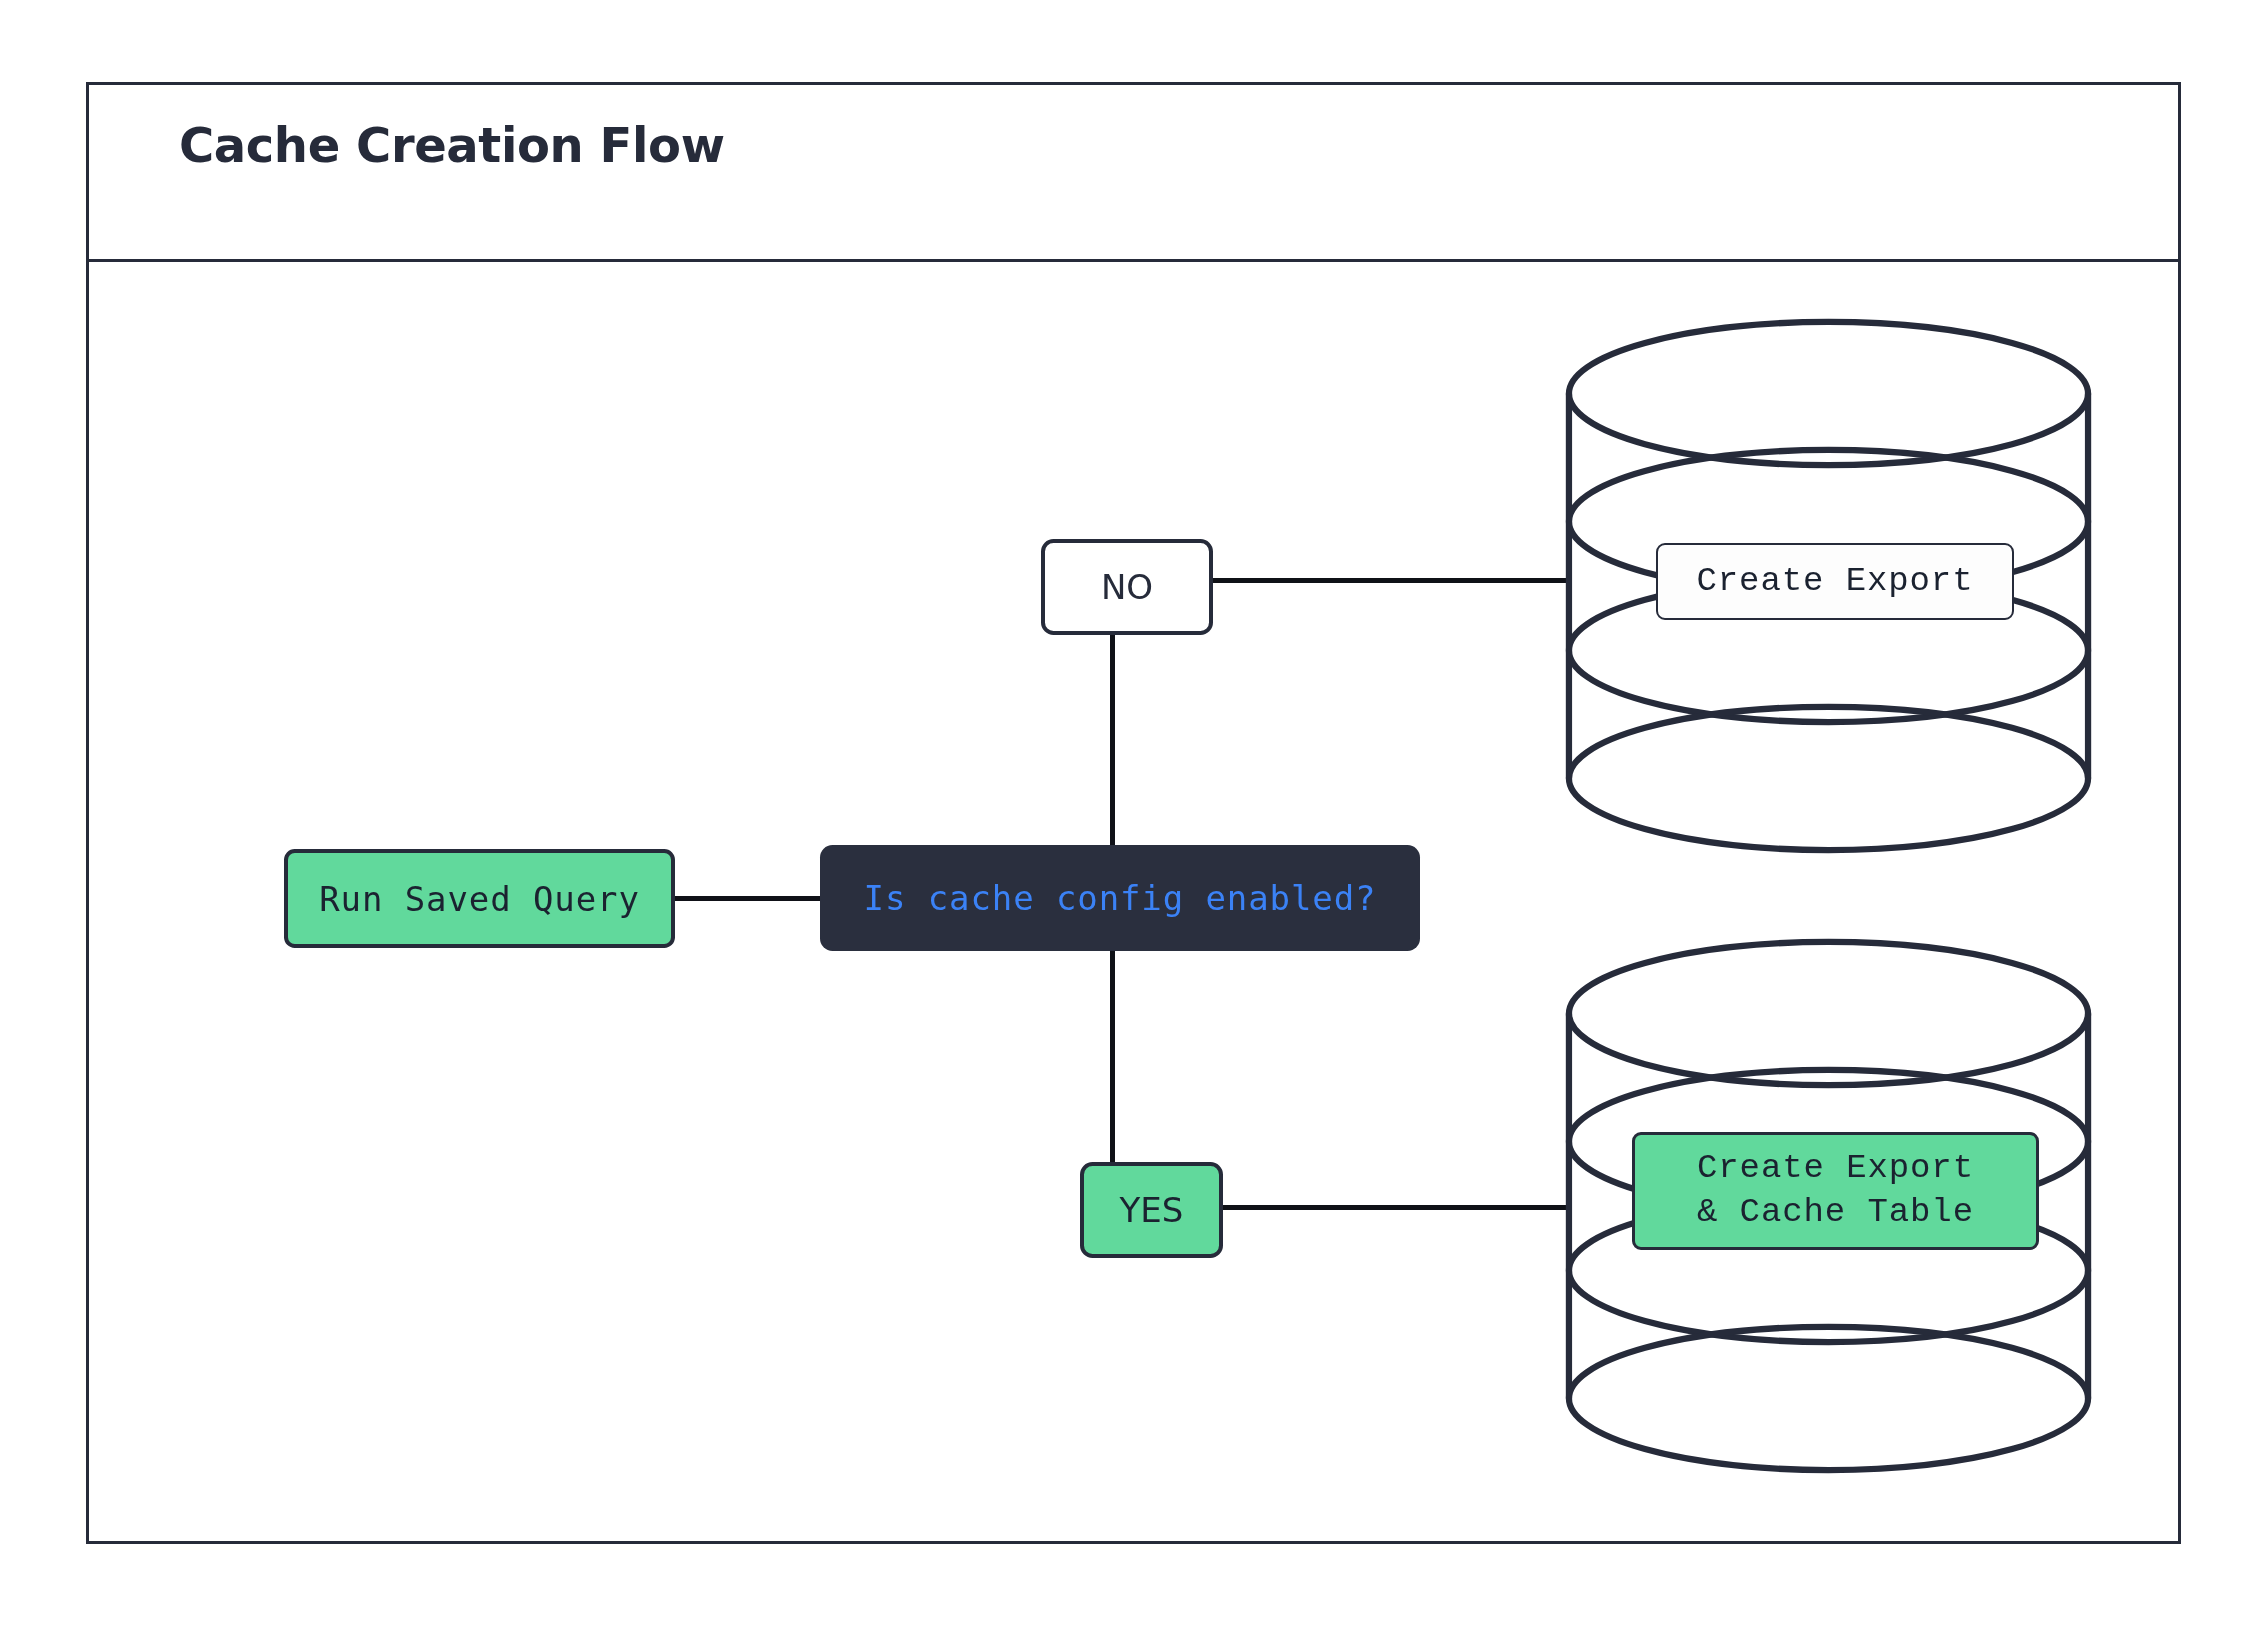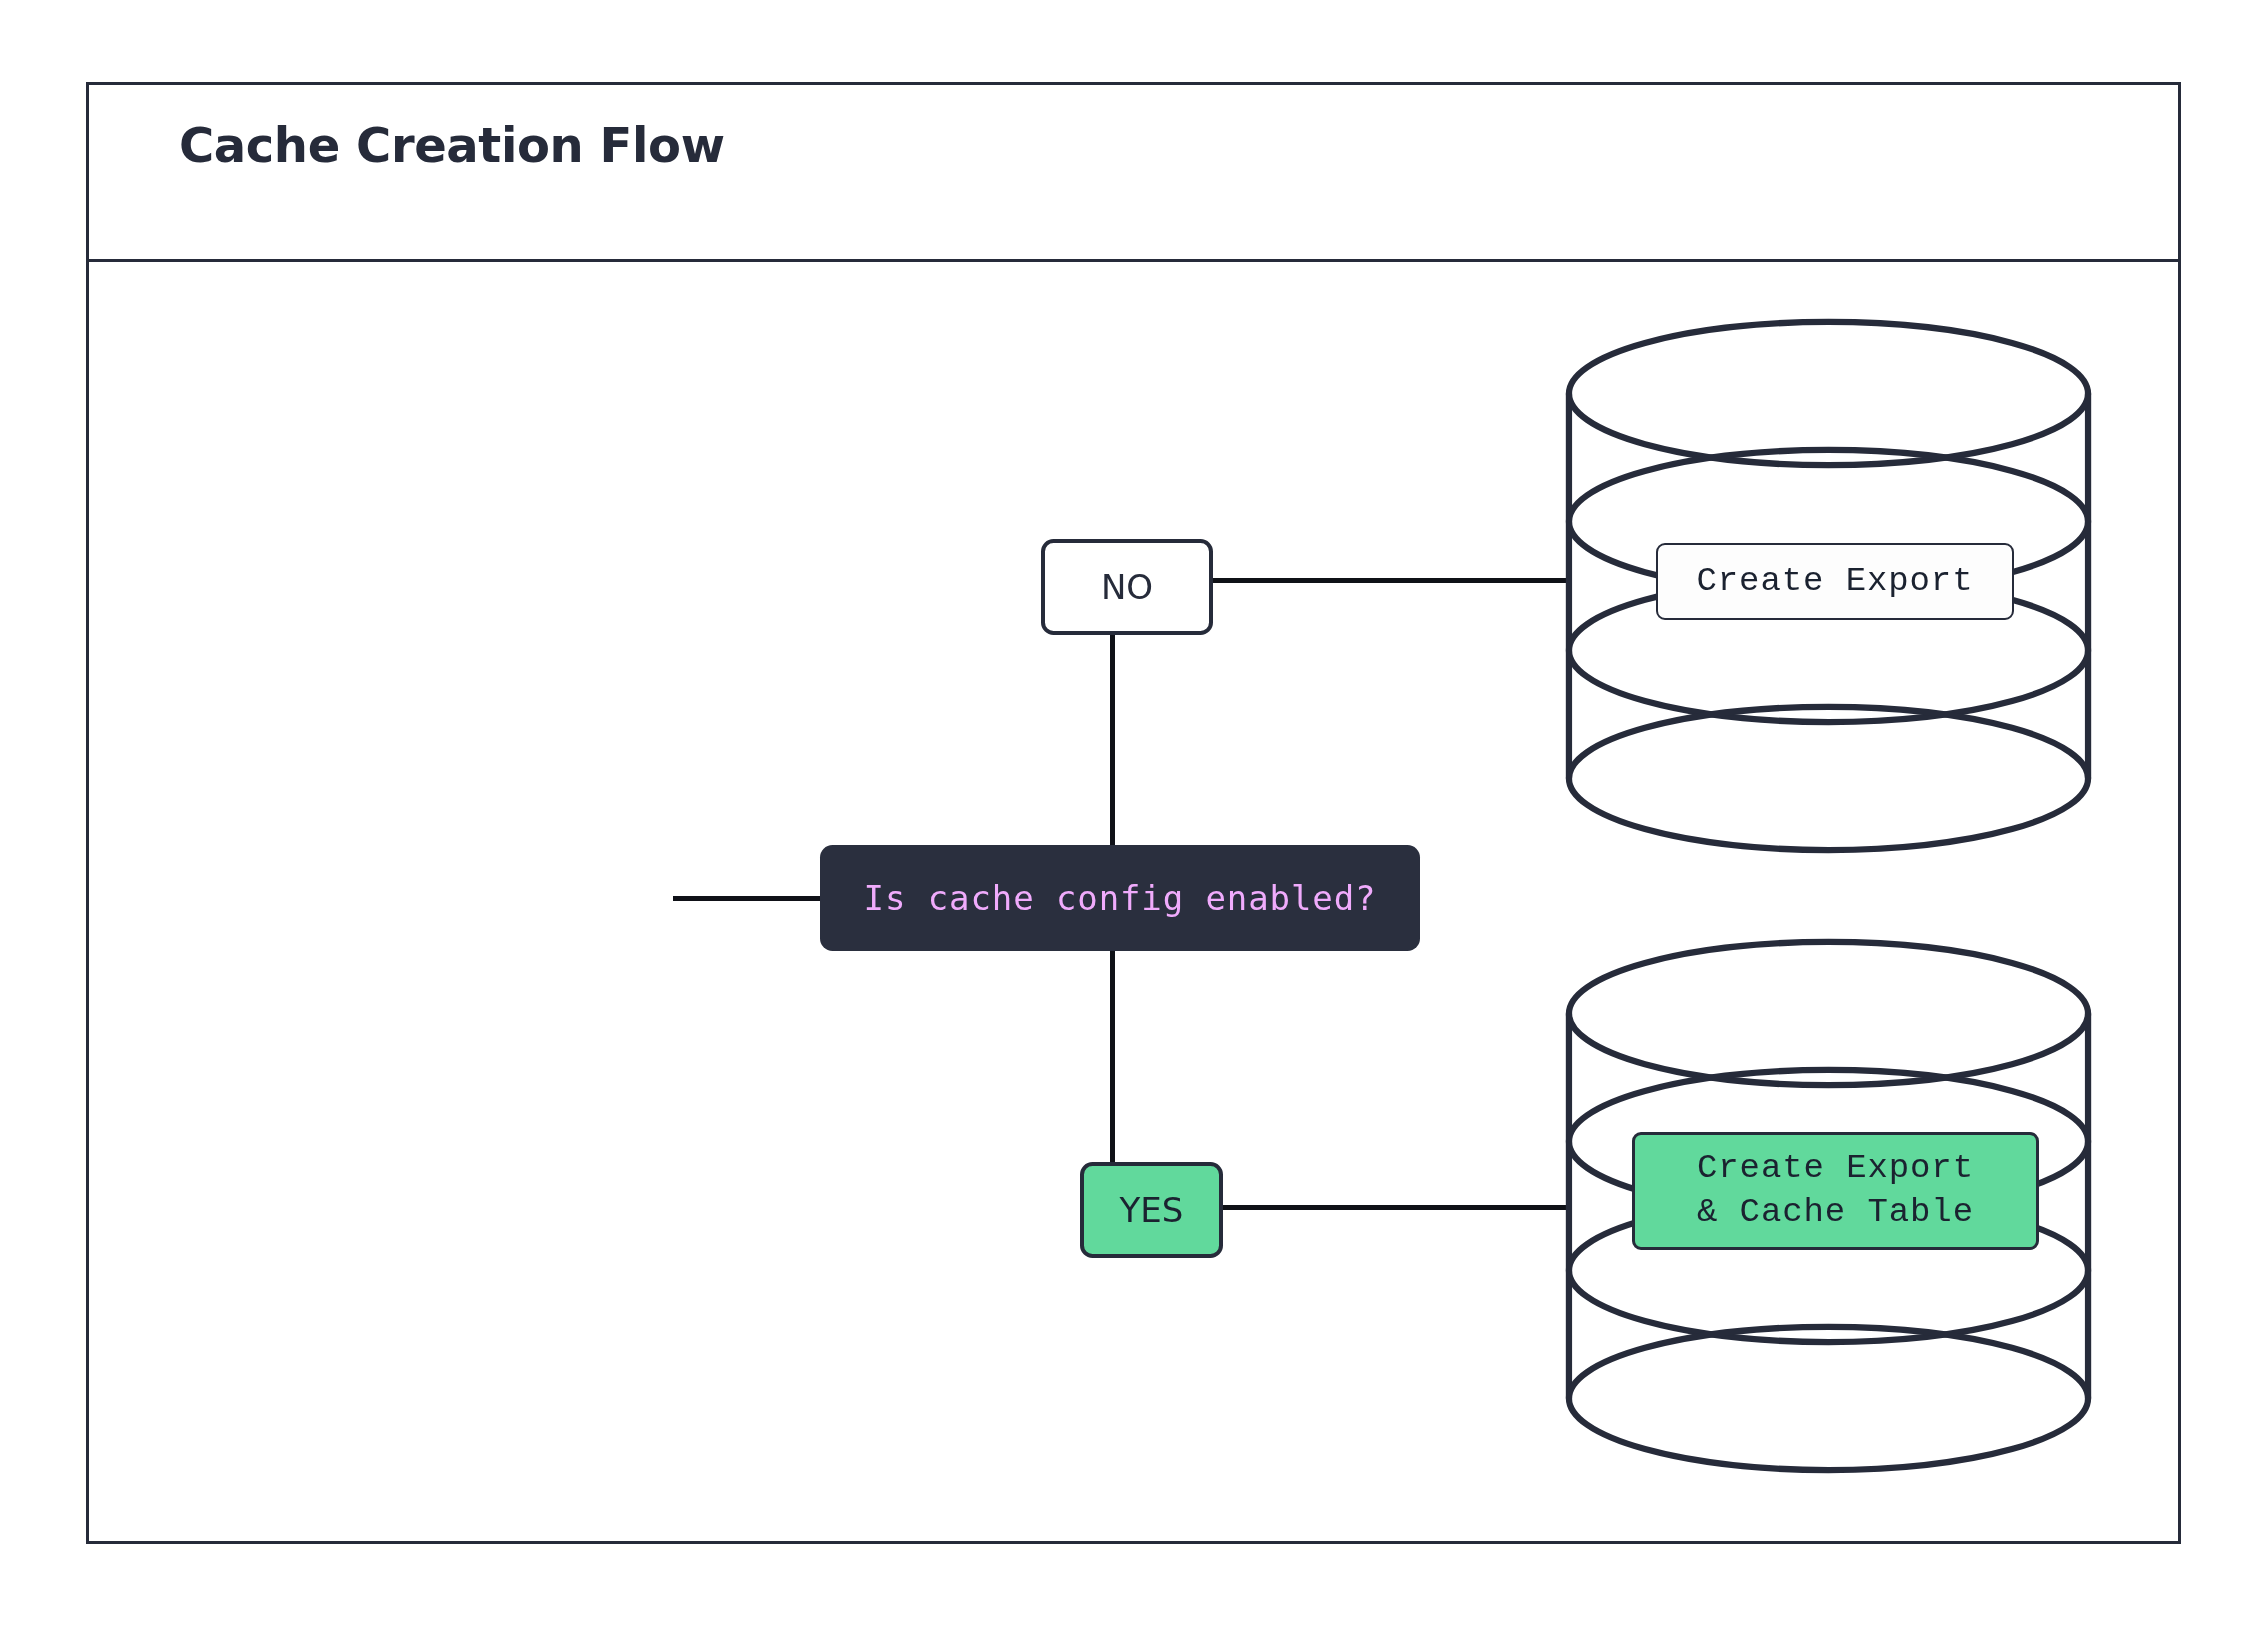--- a/index.html
+++ b/index.html
@@ -89,21 +89,21 @@
 
   
   #node-decision {
     left: 820px;
     top: 845px;
     width: 600px;
     height: 106px;
     background: #2A2F3E;
     border: 0;
     border-radius: 12.5px;
-    color: #f0abfc;
+    color: #3b82f6;
     font-size: 34px;
     letter-spacing: 0.9px;
     z-index: 5;
   }
 
   
   #node-no {
     left: 1041px;
     top: 539px;
     width: 172px;
@@ -217,20 +217,21 @@
       <line x1="590" y1="90" x2="590" y2="520" stroke="#262B3A" stroke-width="7"></line>
       <ellipse cx="300" cy="90" rx="290" ry="80" fill="none" stroke="#262B3A" stroke-width="7"></ellipse>
       <ellipse cx="300" cy="233" rx="290" ry="80" fill="none" stroke="#262B3A" stroke-width="7"></ellipse>
       <ellipse cx="300" cy="377" rx="290" ry="80" fill="none" stroke="#262B3A" stroke-width="7"></ellipse>
       <ellipse cx="300" cy="520" rx="290" ry="80" fill="none" stroke="#262B3A" stroke-width="7"></ellipse>
     </svg>
   </div>
   <div class="db-label" id="label-create-export-cache">Create Export
 &amp; Cache Table</div>
 
+  <div class="node node-mono" id="node-run-saved-query">Run Saved Query</div>
 
   <div class="node node-mono" id="node-decision">Is cache config enabled?</div>
 
   <div class="node node-sans" id="node-no">NO</div>
 
   <div class="node node-sans" id="node-yes">YES</div>
 
 </div>
 
 

